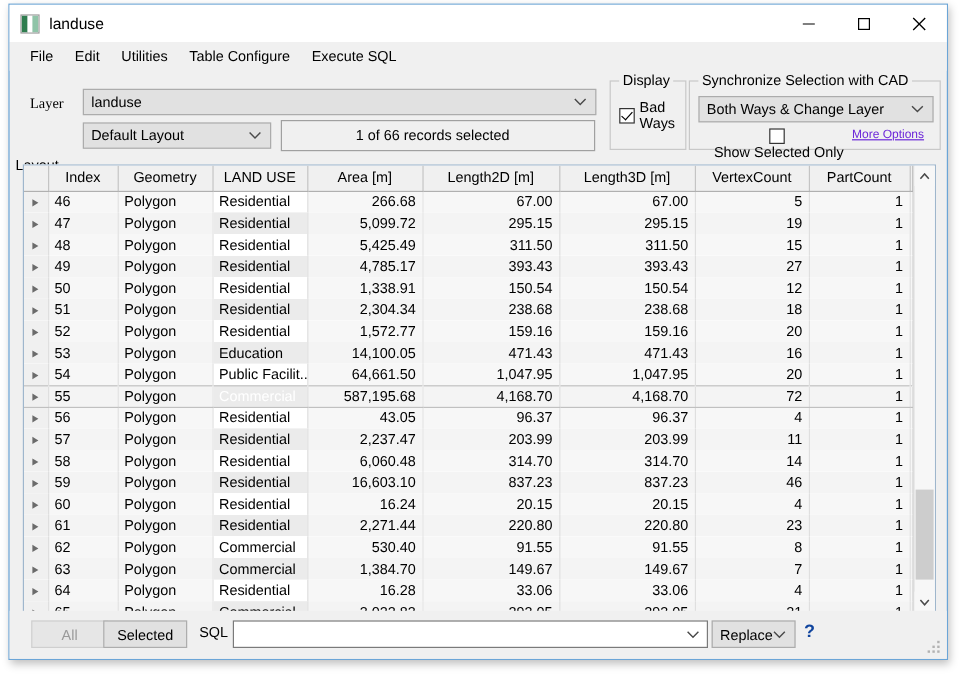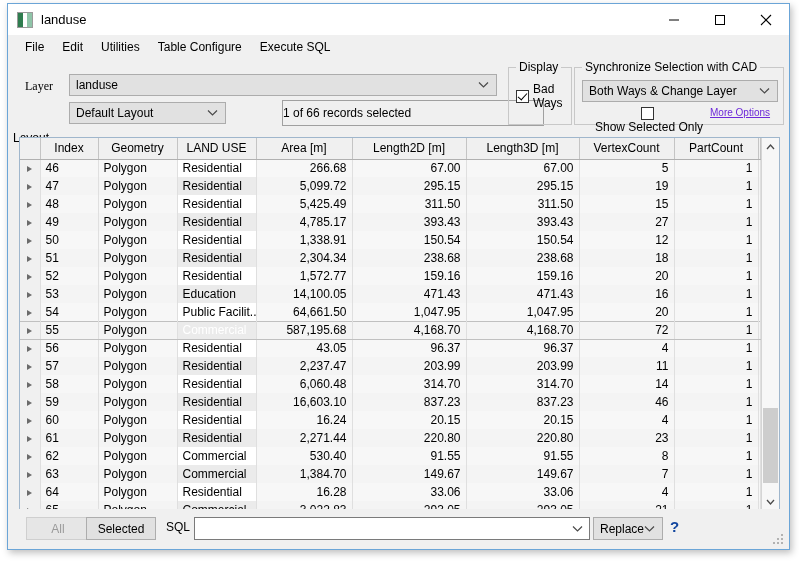--- a/index.html
+++ b/index.html
@@ -110,24 +110,23 @@
     width: 157px; height: 22px;
   }
   #records-box {
     position: absolute; left: 226px; top: 96px;
     width: 262px; height: 26px;
     background: #f0f0f0;
     border: 1px solid #a0a0a0;
     box-sizing: border-box;
     display: flex;
     align-items: center;
-    justify-content: flex-start;
+    justify-content: center;
     padding-right: 9px;
     font-size: 12px;
-    margin-left: 48px;
   }
 
   
   .groupbox {
     position: absolute;
     border: 1px solid #c8c8c8;
     box-sizing: border-box;
   }
   .groupbox > .gb-title {
     position: absolute;

